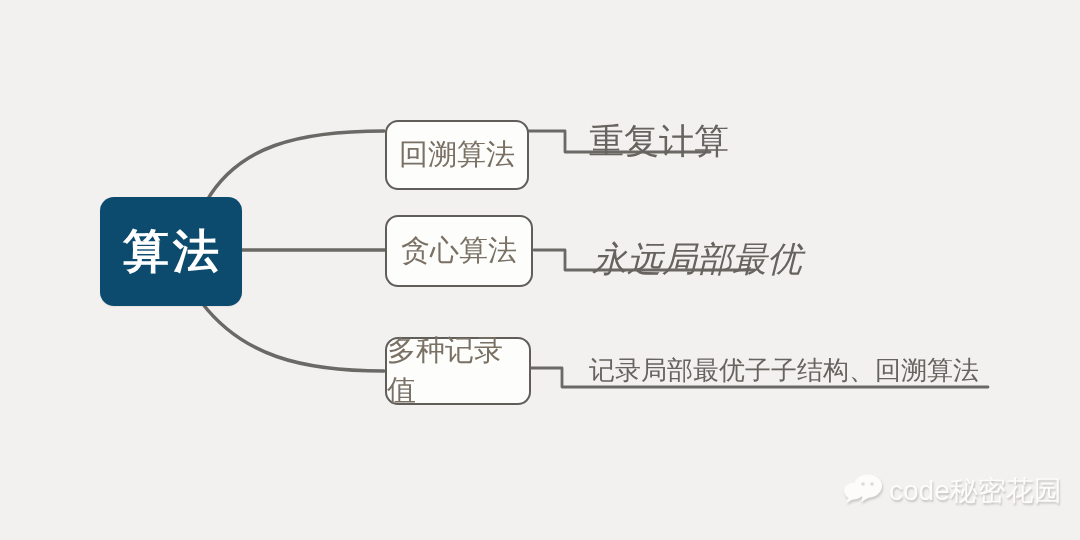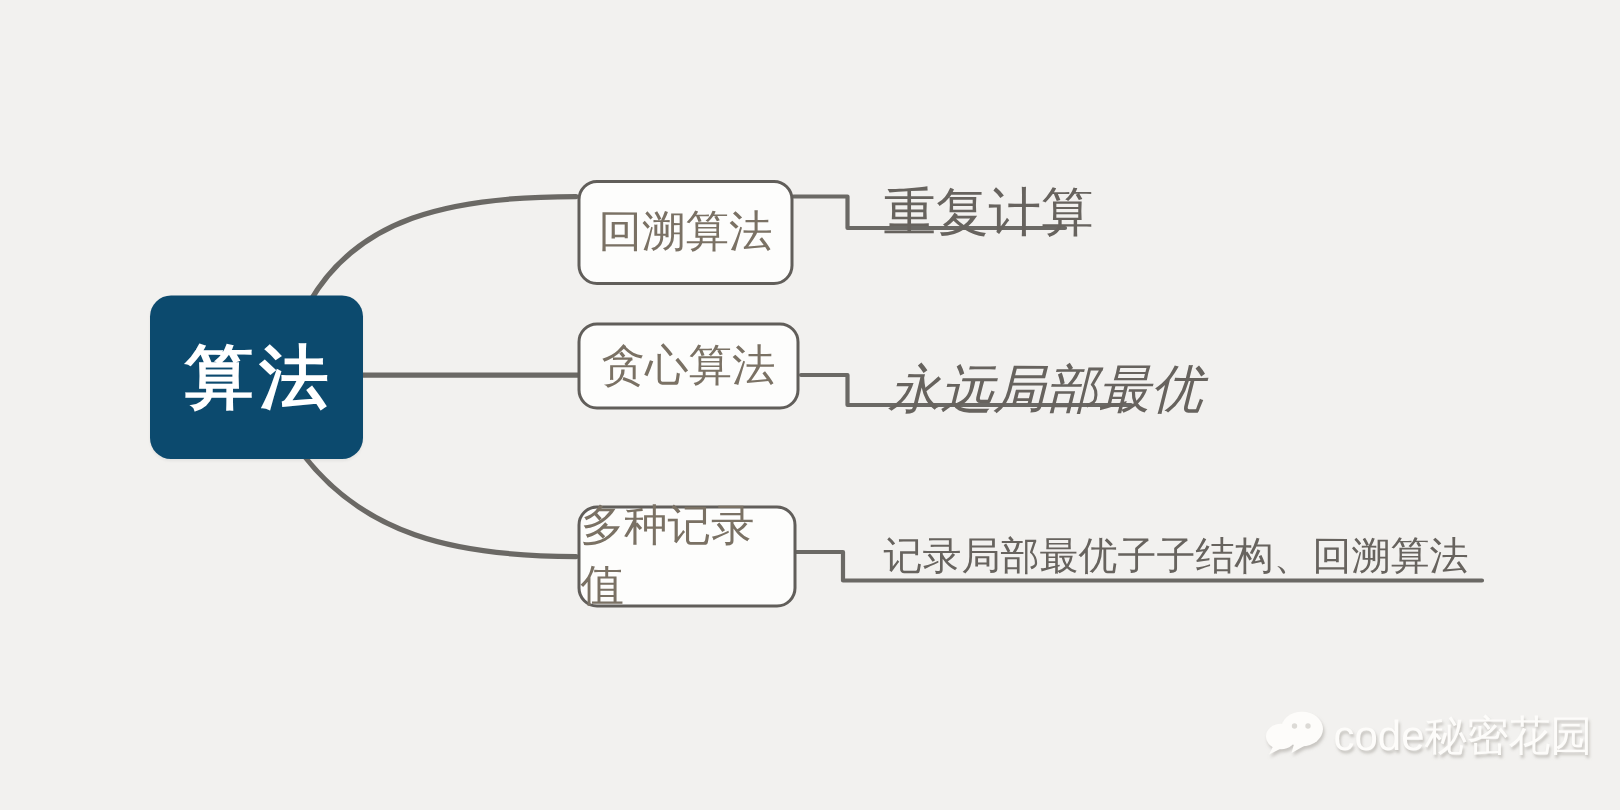--- a/index.html
+++ b/index.html
@@ -50,21 +50,21 @@
     border-radius: 13px;
     color: #7A7164;
     font-size: 29px;
     font-weight: 500;
     display: flex;
     align-items: center;
     justify-content: center;
     box-sizing: border-box;
   }
   .node-1 { left: 385px; top: 96px;  width: 144px; height: 70px; margin-top: 24px; }
-  .node-2 { left: 385px; top: 215px; width: 148px; height: 58px; }
+  .node-2 { left: 385px; top: 215px; width: 148px; height: 72px; }
   .node-3 { left: 385px; top: 337px; width: 146px; height: 68px; }
   .leaf-label {
     position: absolute;
     color: #67635E;
     font-size: 35px;
     font-weight: 400;
     white-space: nowrap;
   }
   .leaf-1 { left: 589px; top: 118px; }
   .leaf-2 { left: 592px; top: 236px; font-style: italic; }

